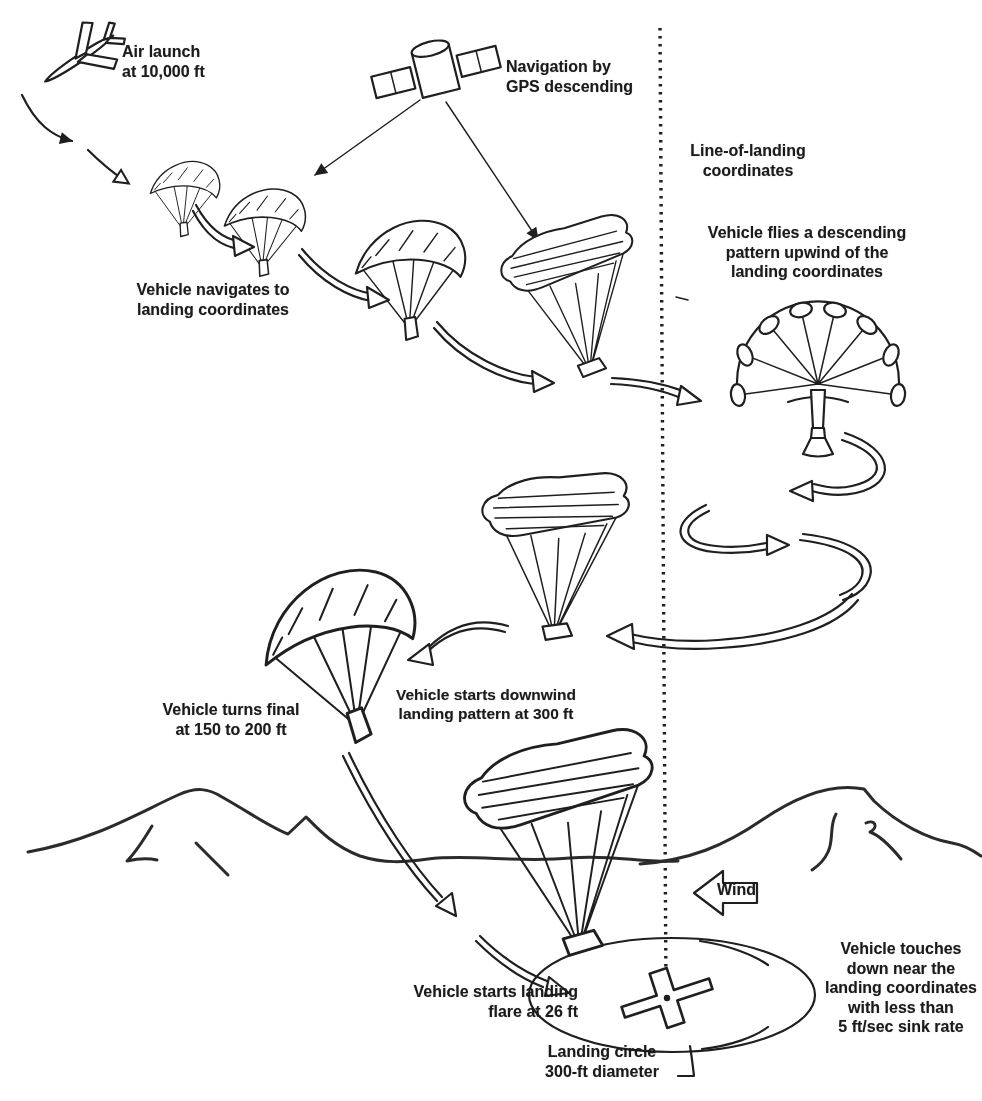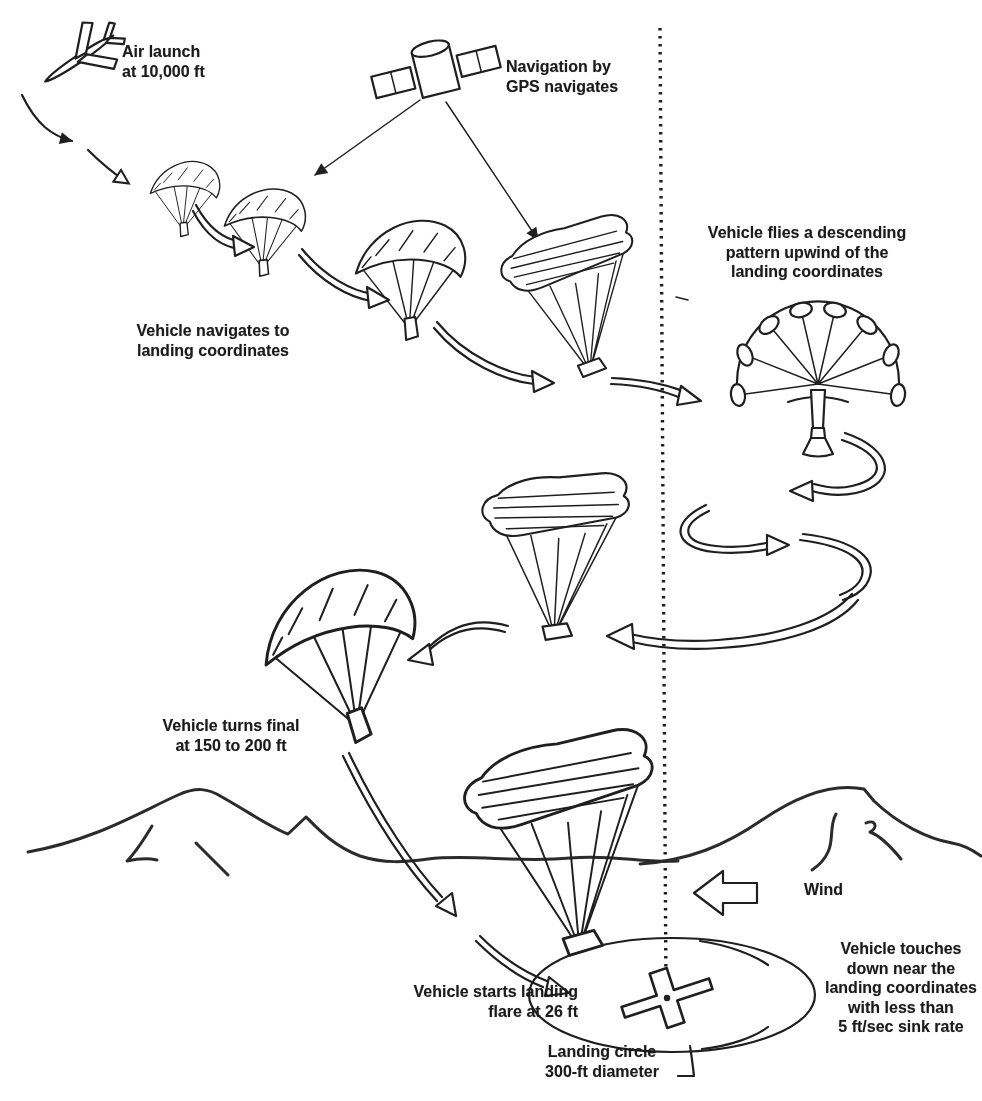--- a/index.html
+++ b/index.html
@@ -173,29 +173,33 @@
   </g>
 
   <use href="#pfEdge" transform="translate(556,800) scale(1.30) rotate(-4)"></use>
 
   <polygon class="hh" points="694,893 723,871 723,883 757,883 757,903 723,903 723,915"></polygon>
 </svg>
 
 <div class="lbl" style="left:122px;top:42px;">Air launch
 at 10,000 ft</div>
 <div class="lbl" style="left:506px;top:57px;">Navigation by
-GPS navigates</div>
-<div class="lbl ctr" style="left:106px;top:280px;width:214px;margin-top:41px;">Vehicle navigates to
+GPS descending</div>
+<div class="lbl ctr" style="left:662px;top:141px;width:172px;">Line-of-landing
+coordinates</div>
+<div class="lbl ctr" style="left:106px;top:280px;width:214px;">Vehicle navigates to
 landing coordinates</div>
 <div class="lbl ctr" style="left:680px;top:223px;width:254px;">Vehicle flies a descending
 pattern upwind of the
 landing coordinates</div>
-<div class="lbl ctr" style="left:141px;top:716px;width:180px;">Vehicle turns final
+<div class="lbl ctr" style="left:390px;top:686px;width:192px;font-size:15.5px;">Vehicle starts downwind
+landing pattern at 300 ft</div>
+<div class="lbl ctr" style="left:141px;top:700px;width:180px;">Vehicle turns final
 at 150 to 200 ft</div>
-<div class="lbl" style="left:804px;top:880px;">Wind</div>
+<div class="lbl" style="left:717px;top:880px;">Wind</div>
 <div class="lbl ctr" style="left:300px;top:982px;width:278px;text-align:right;">Vehicle starts landing
 flare at 26 ft</div>
 <div class="lbl ctr" style="left:796px;top:939px;width:210px;">Vehicle touches
 down near the
 landing coordinates
 with less than
 5 ft/sec sink rate</div>
 <div class="lbl ctr" style="left:520px;top:1042px;width:164px;">Landing circle
 300-ft diameter</div>
 

